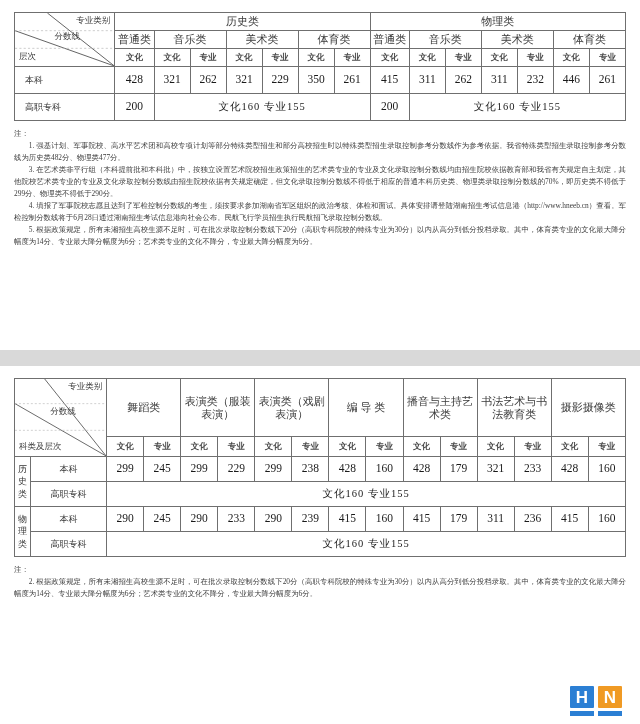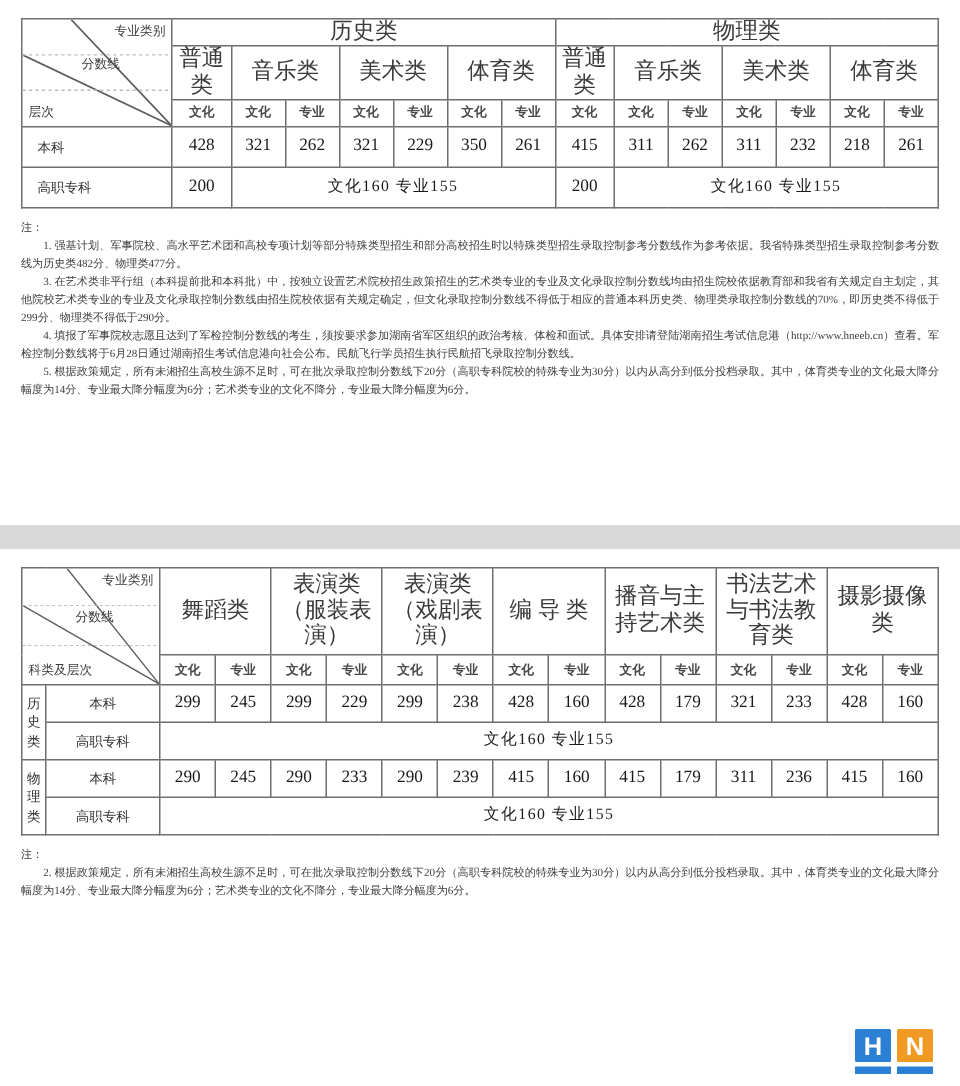--- a/index.html
+++ b/index.html
@@ -43,21 +43,21 @@
     padding:0;
     height:17px;
     line-height:1.15;
   }
   table.score td.num{
     font-size:11.5px;
     color:#1a1a1a;
     font-family:"Liberation Serif","DejaVu Serif",serif;
   }
   table.score td.sub{font-size:8.5px;color:#4a4a4a;font-weight:bold;}
-  table.score td.grp{font-size:15px;color:#3a3a3a;text-align:center;}
+  table.score td.grp{font-size:11px;color:#3a3a3a;text-align:center;}
   table.score td.lvl{font-size:9px;color:#333;text-align:center;}
   table.score td.merged{font-size:10.5px;color:#1a1a1a;letter-spacing:1px;}
   table.score td.vert{
     font-size:9px;color:#333;
     width:16px;
     line-height:1.35;
   }
   table.score td.vert span{
     display:block;
   }
@@ -169,21 +169,21 @@
         <td class="num">262</td>
         <td class="num">321</td>
         <td class="num">229</td>
         <td class="num">350</td>
         <td class="num">261</td>
         <td class="num">415</td>
         <td class="num">311</td>
         <td class="num">262</td>
         <td class="num">311</td>
         <td class="num">232</td>
-        <td class="num">218</td>
+        <td class="num">446</td>
         <td class="num">261</td>
       </tr>
       <tr style="height:27px">
         <td class="lvl" style="text-align:left;padding-left:10px">高职专科</td>
         <td class="num">200</td>
         <td class="merged" colspan="6">文化160   专业155</td>
         <td class="num">200</td>
         <td class="merged" colspan="6">文化160   专业155</td>
       </tr>
     </tbody>

